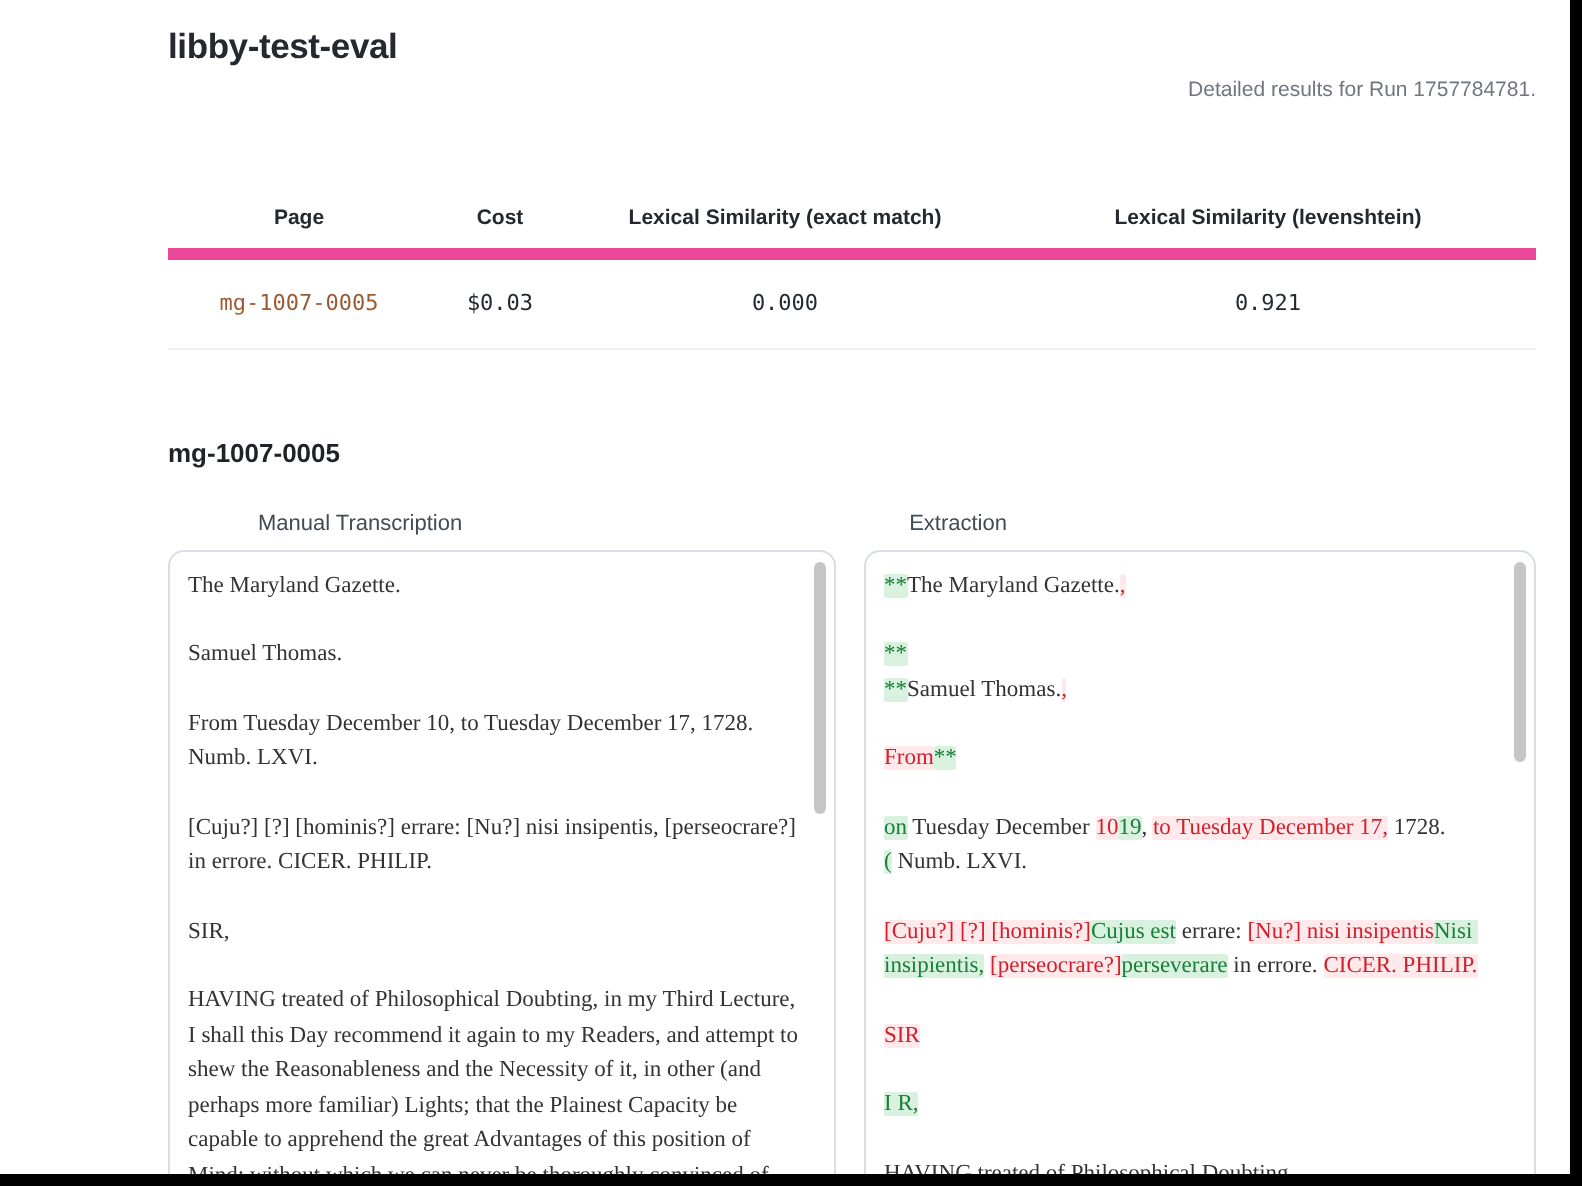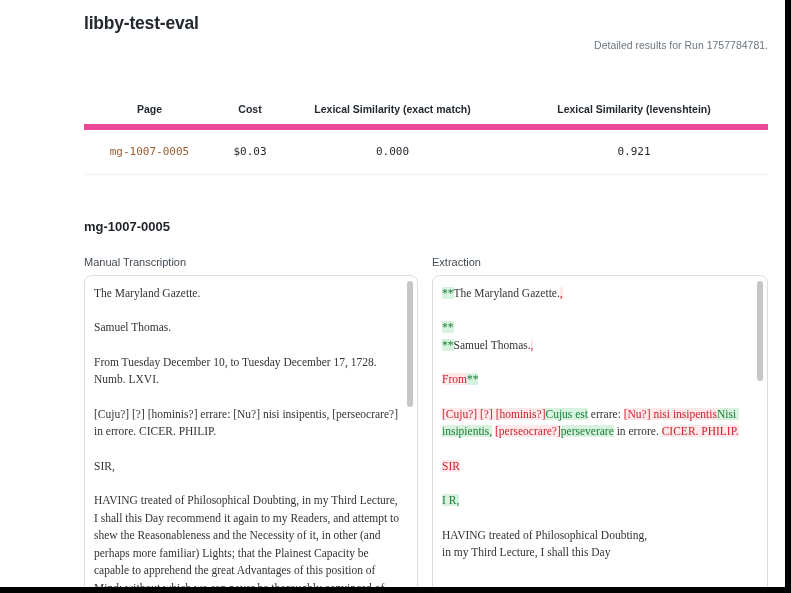--- a/index.html
+++ b/index.html
@@ -15,21 +15,21 @@
     font-size:10.5px;font-weight:700;color:#24292f;text-align:center;
     padding:6px 4px 9px;border-bottom:6px solid #ec4899;
   }
   table.results td{
     font-size:11px;text-align:center;padding:15px 4px 16px;
     font-family:"DejaVu Sans Mono",monospace;color:#24292f;
     border-bottom:1px solid #eef1f4;
   }
   td.page-cell a{color:#9b5b34;text-decoration:none;cursor:pointer;font-family:"DejaVu Sans Mono",monospace;}
   .section-title{font-size:13px;font-weight:700;color:#1f2328;margin:44px 0 0;}
-  .panel-labels{display:flex;margin-top:22px;}
+  .panel-labels{display:flex;margin-top:22px;margin-left:45px;}
   .panel-label{font-size:11px;color:#424a53;font-weight:500;}
   .panel-label.left{width:334px;margin-right:14px;}
   .panel-label.right{width:336px;}
   .panels{display:flex;margin-top:7px;align-items:flex-start;}
   .panel{
     position:relative;border:1px solid #d8dee4;border-radius:8px;background:#fff;
     height:341px;overflow:hidden;box-sizing:border-box;
   }
   .panel.left{width:334px;margin-right:14px;}
   .panel.right{width:336px;}
@@ -100,20 +100,22 @@
           <p>HAVING treated of Philosophical Doubting, in my Third Lecture, I shall this Day recommend it again to my Readers, and attempt to shew the Reasonableness and the Necessity of it, in other (and perhaps more familiar) Lights; that the Plainest Capacity be capable to apprehend the great Advantages of this position of Mind; without which we can never be thoroughly convinced of any Truths, that are not Self-Evident.</p>
         </div>
       <div class="thumb left-panel"></div>
     </div>
     <div class="panel right">
       <div class="panel-text" id="extraction-text">
           <p><span class="seg-i">**</span><span>The Maryland Gazette.</span><span class="seg-d">,</span></p>
           <p><span class="seg-i">**</span><span>
 </span><span class="seg-i">**</span><span>Samuel Thomas.</span><span class="seg-d">,</span></p>
           <p><span class="seg-d">From</span><span class="seg-i">**</span></p>
+          <p><span class="seg-i">on</span><span> Tuesday December </span><span class="seg-d">10</span><span class="seg-i">19</span><span>, </span><span class="seg-d">to Tuesday December 17,</span><span> 1728.
+</span><span class="seg-i">(</span><span> Numb. LXVI.</span></p>
           <p><span class="seg-d">[Cuju?] [?] [hominis?]</span><span class="seg-i">Cujus est</span><span> errare: </span><span class="seg-d">[Nu?] nisi insipentis</span><span class="seg-i">Nisi insipientis,</span><span> </span><span class="seg-d">[perseocrare?]</span><span class="seg-i">perseverare</span><span> in errore. </span><span class="seg-d">CICER. PHILIP.</span></p>
           <p><span class="seg-d">SIR</span></p>
           <p><span class="seg-i">I R,</span></p>
           <p><span>HAVING treated of Philosophical Doubting,
 in my Third Lecture, I shall this Day </span></p>
         </div>
       <div class="thumb right-panel"></div>
     </div>
   </div>
 

